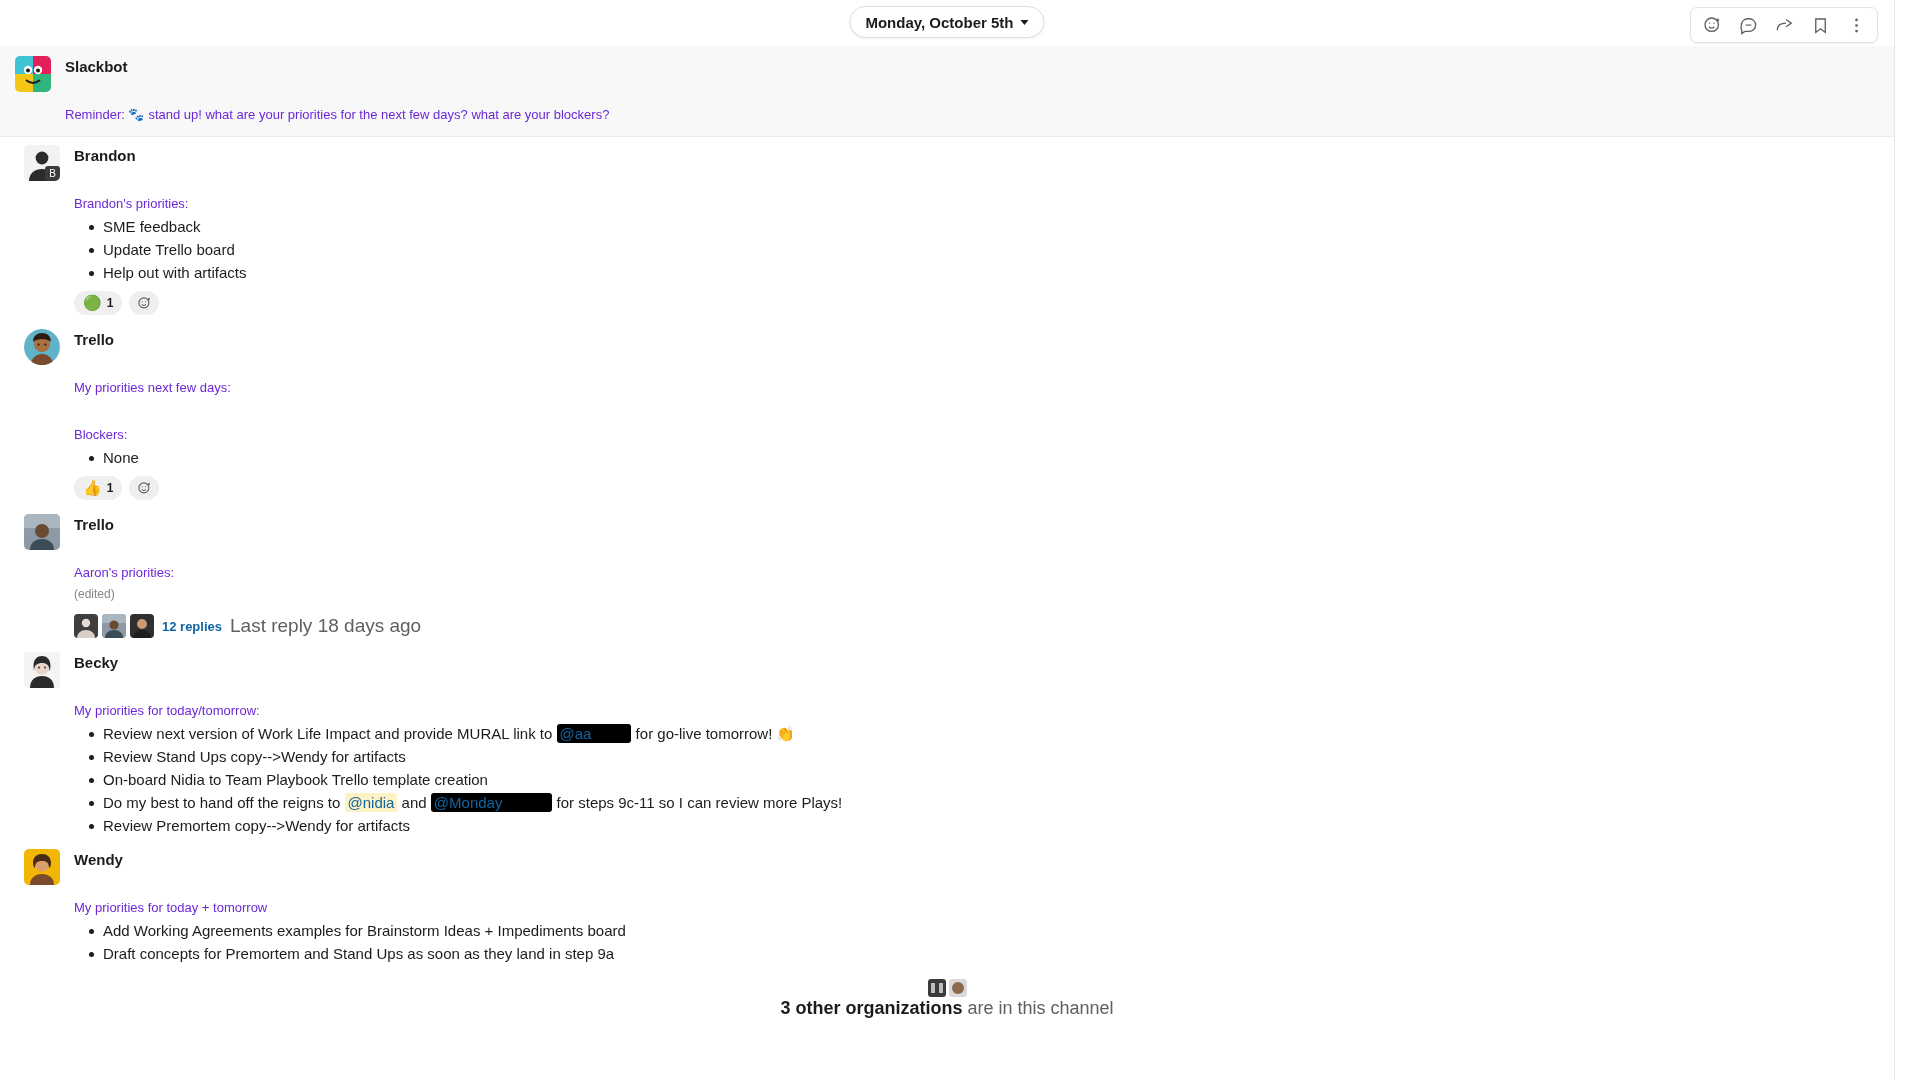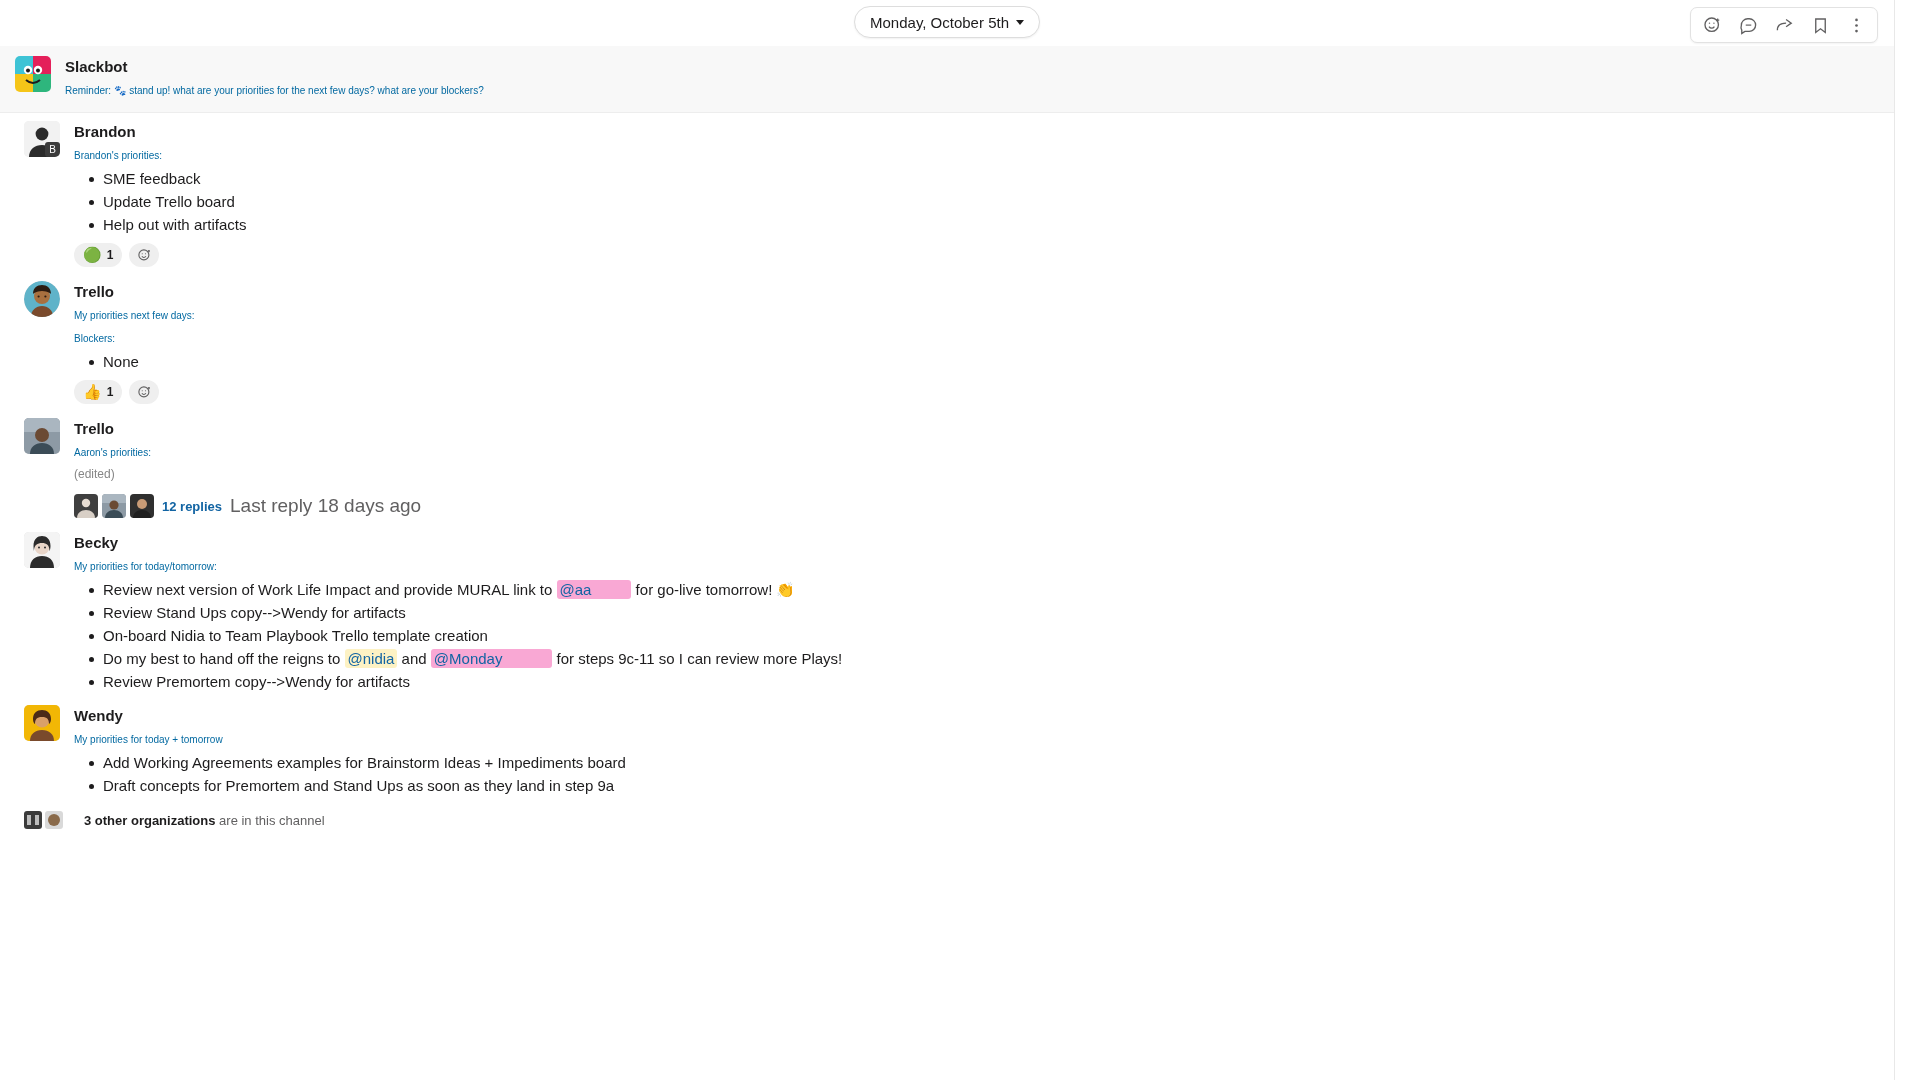--- a/index.html
+++ b/index.html
@@ -37,21 +37,21 @@
     top: 6px;
     display: flex;
     align-items: center;
     gap: 7px;
     height: 32px;
     padding: 0 15px;
     border: 1px solid #ddd;
     border-radius: 16px;
     background: #fff;
     font-size: 15px;
-    font-weight: normal;
+    font-weight: bold;
     color: #1d1c1d;
     box-shadow: 0 1px 2px rgba(0,0,0,0.06);
     cursor: pointer;
     white-space: nowrap;
   }
   .chev {
     width: 0; height: 0;
     border-left: 4.5px solid transparent;
     border-right: 4.5px solid transparent;
     border-top: 5px solid #1d1c1d;
@@ -106,23 +106,24 @@
   .author {
     font-size: 15px;
     font-weight: bold;
     color: #1d1c1d;
     line-height: 22px;
     margin-bottom: 1px;
     display: inline-block;
     cursor: pointer;
   }
   .text {
-    font-size: 10px;
+    font-size: 13px;
     line-height: 23px;
-    color: #0369a1;
+    color: #6d28d9;
+    margin-top: 24px;
   }
   ul.bullets {
     margin: 0;
     padding-left: 29px;
     list-style: none;
   }
   ul.bullets li {
     font-size: 15px;
     line-height: 23px;
     position: relative;
@@ -195,40 +196,41 @@
     color: #1264a3;
   }
   .thread-meta {
     font-size: 19px;
     color: #616061;
   }
 
   
   .mention {
     color: #1264a3;
-    background: #f9a8d4;
+    background: #000000;
     border-radius: 3px;
     padding: 1px 3px;
     cursor: pointer;
   }
   .mention.hl {
     color: #1264a3;
     background: #fdf2c4;
   }
   .mention.wide { padding-right: 40px; }
   .mention.wide2 { padding-right: 50px; }
 
   
   .footer-note {
     display: flex;
     align-items: center;
-    gap: 21px;
+    gap: 1px;
     padding: 10px 24px 14px 24px;
-    font-size: 13px;
+    font-size: 18px;
     color: #616061;
+    flex-direction: column;
   }
   .org-avatars { display: flex; gap: 3px; }
   .org-avatars .oa {
     width: 18px; height: 18px; border-radius: 3px; overflow: hidden;
   }
   .footer-note b { color: #1d1c1d; font-weight: bold; cursor: pointer; }
 
   .emoji { font-size: 15px; }
 </style>
 </head>

